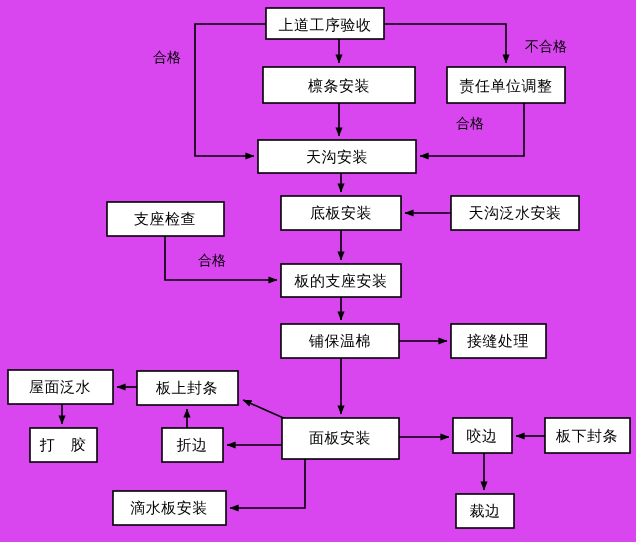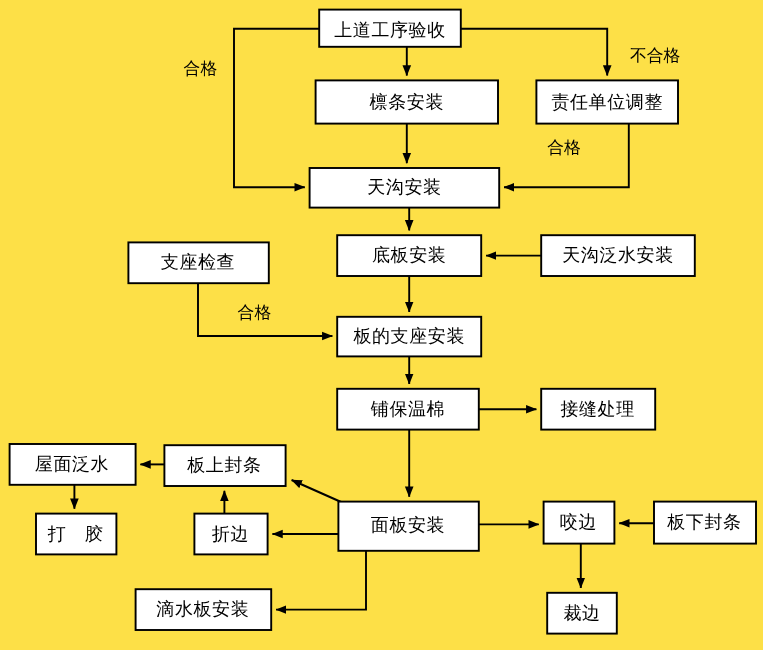--- a/index.html
+++ b/index.html
@@ -7,21 +7,21 @@
     padding: 0;
     background: #ffffff;
   }
   body {
     font-family: "DejaVu Sans", "Liberation Sans", sans-serif;
   }
   #flowchart-root {
     position: relative;
     width: 636px;
     height: 542px;
-    background: #fde047;
+    background: #d946ef;
     overflow: hidden;
   }
   svg.diagram {
     position: absolute;
     top: 0;
     left: 0;
     width: 636px;
     height: 542px;
   }
   .node-rect {

